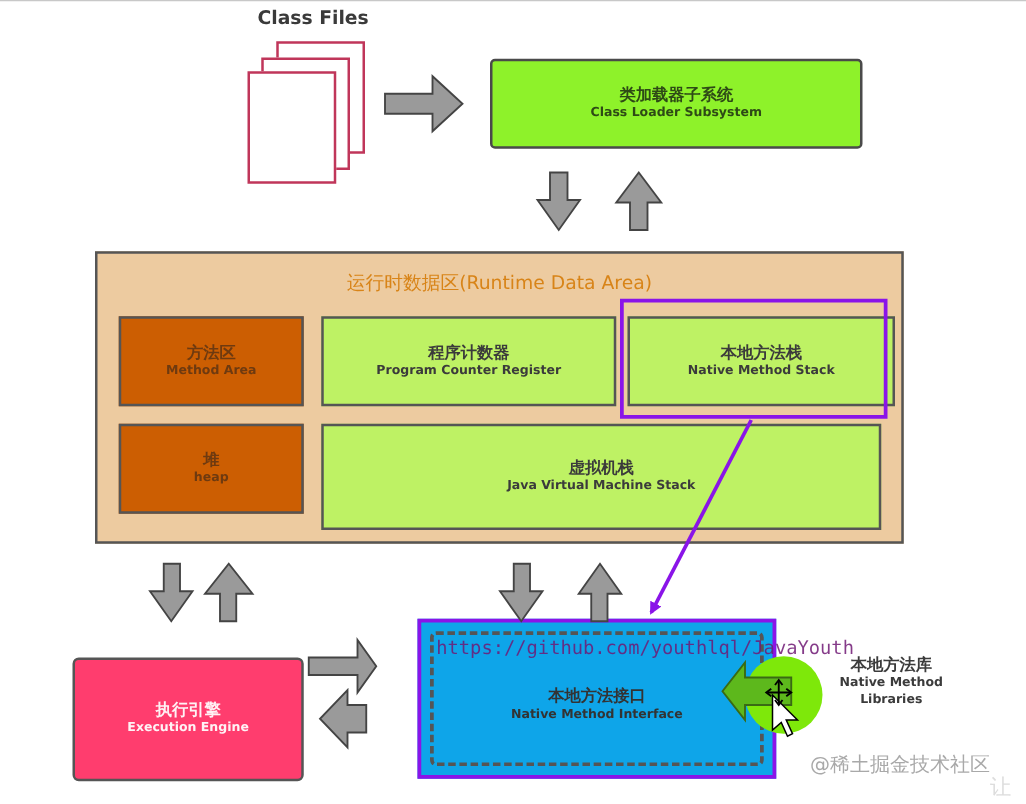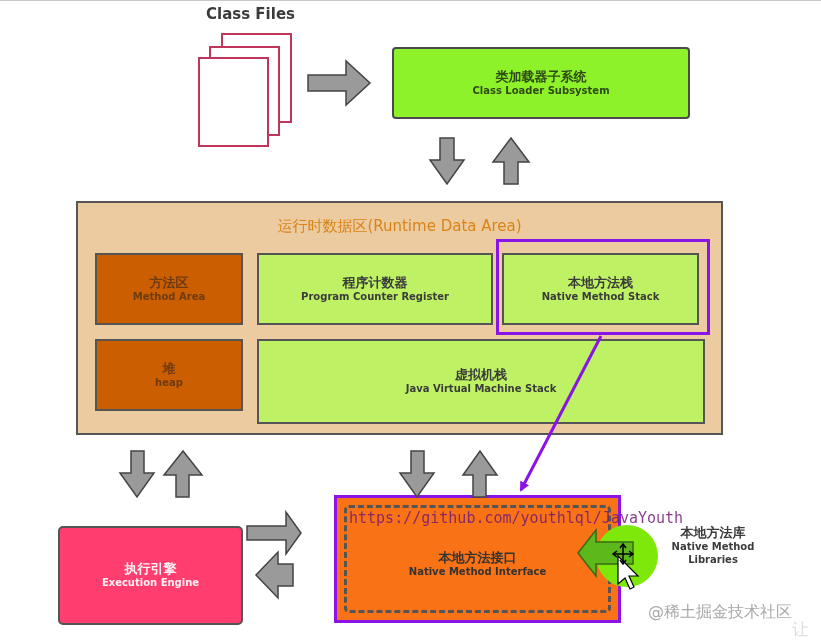--- a/index.html
+++ b/index.html
@@ -22,21 +22,21 @@
   #runtime-area { left: 76px; top: 201px; width: 647px; height: 234px; background: #edcba0; border: 2px solid #555; box-sizing: border-box; }
   #runtime-title { left: 0; top: 14px; width: 100%; text-align: center; font-size: 15px; color: #d88418; }
 
   .orange-box { position: absolute; background: #cc5e02; border: 2px solid #555; box-sizing: border-box; color: #6e3a10; }
   .gray-box { position: absolute; background: #bef264; border: 2px solid #555; box-sizing: border-box; color: #3b3b3b; }
 
   #nms-highlight { left: 496px; top: 239px; width: 214px; height: 96px; border: 3px solid #8a14e8; box-sizing: border-box; }
 
   #exec-engine { left: 58px; top: 526px; width: 185px; height: 99px; background: #ff3d6e; border: 2px solid #555; border-radius: 5px; box-sizing: border-box; color: #fff2f5; }
 
-  #nmi-outer { left: 334px; top: 495px; width: 287px; height: 128px; border: 3px solid #8a14e8; box-sizing: border-box; background: #f97316; }
+  #nmi-outer { left: 334px; top: 495px; width: 287px; height: 128px; border: 3px solid #8a14e8; box-sizing: border-box; background: #0ea5e9; }
   #nmi-inner { left: 7px; top: 7px; right: 7px; bottom: 7px; border: 3px dashed #555; border-radius: 5px; box-sizing: border-box; color: #333; }
 
   #url-text { left: 349px; top: 509px; font-family: "DejaVu Sans Mono", "Liberation Mono", monospace; font-size: 15px; color: #701a75; opacity: 0.85; white-space: nowrap; }
 
   #native-libs { left: 648px; top: 525px; width: 130px; color: #3b3b3b; }
   #green-circle { left: 596px; top: 525px; width: 62px; height: 62px; border-radius: 50%; background: #7ee80a; }
 
   #watermark { left: 648px; top: 602px; font-size: 16px; color: #a9a9a9; white-space: nowrap; }
   #corner-mark { left: 792px; top: 618px; font-size: 17px; color: #dddddd; }
 
@@ -65,21 +65,21 @@
   <div class="orange-box box-text" style="left:17px;top:50px;width:148px;height:72px;">
     <span class="zh">方法区</span>
     <span class="en">Method Area</span>
   </div>
 
   <div class="gray-box box-text" style="left:179px;top:50px;width:236px;height:72px;">
     <span class="zh">程序计数器</span>
     <span class="en">Program Counter Register</span>
   </div>
 
-  <div class="gray-box box-text" style="left:424px;top:50px;width:197px;height:72px;">
+  <div class="gray-box box-text" style="left:424px;top:50px;width:214px;height:72px;">
     <span class="zh">本地方法栈</span>
     <span class="en">Native Method Stack</span>
   </div>
 
   <div class="orange-box box-text" style="left:17px;top:136px;width:148px;height:72px;">
     <span class="zh">堆</span>
     <span class="en">heap</span>
   </div>
 
   <div class="gray-box box-text" style="left:179px;top:136px;width:448px;height:85px;">

